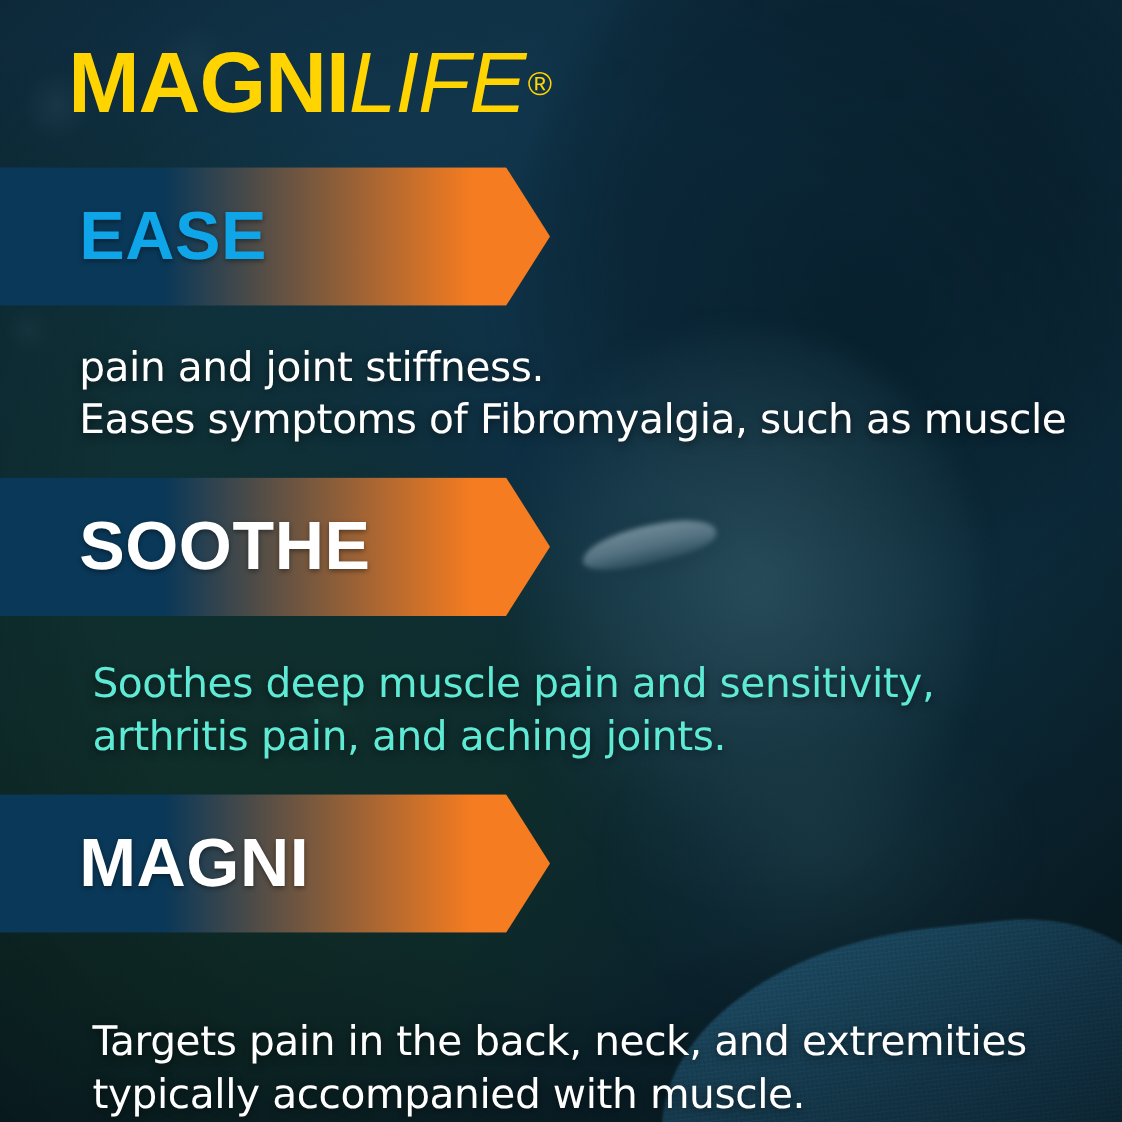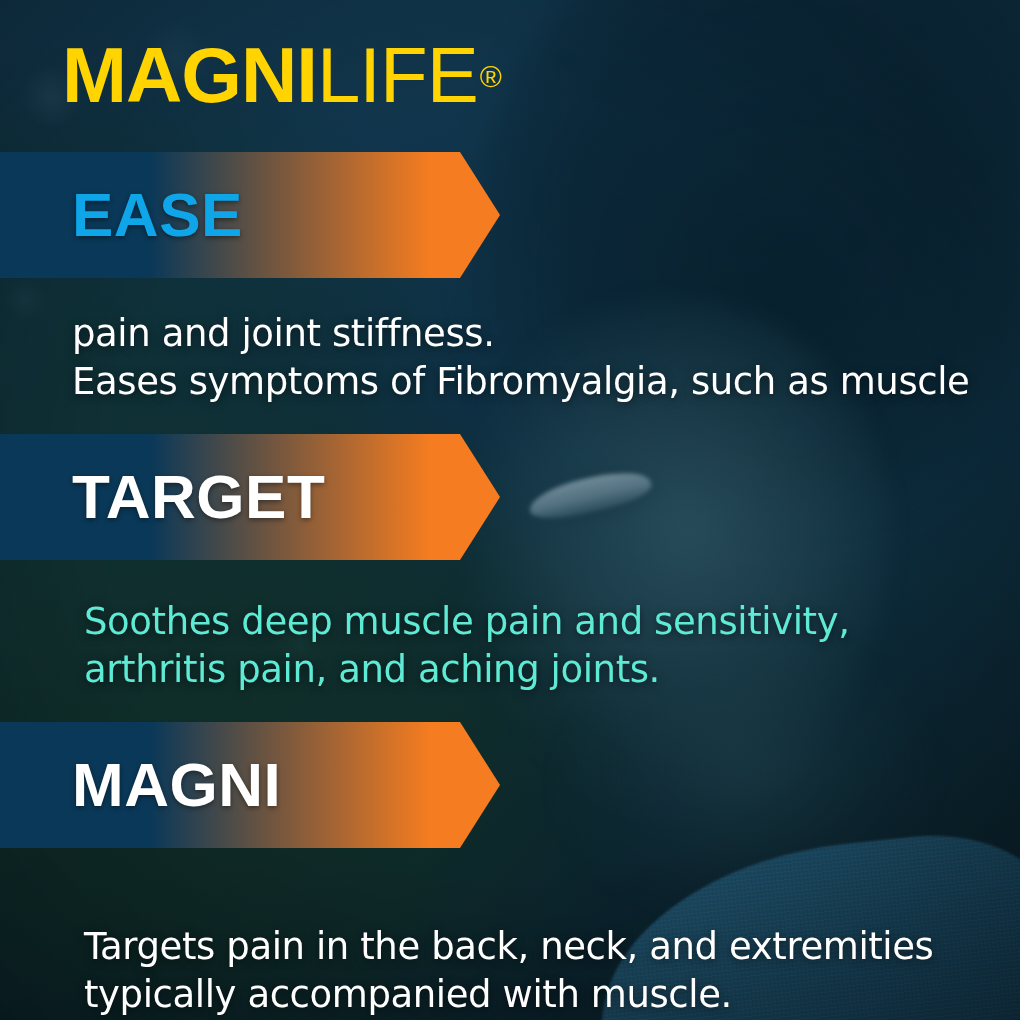--- a/index.html
+++ b/index.html
@@ -197,20 +197,21 @@
     letter-spacing: -1px;
     line-height: 1;
   }
 
   .logo-magni {
     font-weight: 700;
   }
 
   .logo-life {
     font-weight: 400;
+    font-style: italic;
   }
 
   .logo-reg {
     font-family: "Liberation Sans", sans-serif;
     font-size: 30px;
     font-weight: 400;
     line-height: 1;
     margin-left: 2px;
     margin-top: 4px;
   }
@@ -293,21 +294,21 @@
     <div class="banner-fill" style="background: linear-gradient(90deg, rgb(10, 56, 88) 0%, rgb(10, 56, 88) 30%, rgb(245, 124, 32) 86%, rgb(245, 124, 32) 100%);"></div>
     <span class="banner-label" style="color: #0ea5e9;">EASE</span>
   </div>
   <div class="desc" id="desc-0" style="color: rgb(255, 255, 255);">
     <span class="desc-line">pain and joint stiffness.</span>
     <span class="desc-line">Eases symptoms of Fibromyalgia, such as muscle</span>
   </div>
 
   <div class="banner" id="banner-1">
     <div class="banner-fill" style="background: linear-gradient(90deg, rgb(10, 56, 88) 0%, rgb(10, 56, 88) 30%, rgb(245, 124, 32) 86%, rgb(245, 124, 32) 100%);"></div>
-    <span class="banner-label" style="color: rgb(255, 255, 255);">TARGET</span>
+    <span class="banner-label" style="color: rgb(255, 255, 255);">SOOTHE</span>
   </div>
   <div class="desc" id="desc-1" style="color: #5eead4;">
     <span class="desc-line">Soothes deep muscle pain and sensitivity,</span>
     <span class="desc-line">arthritis pain, and aching joints.</span>
   </div>
 
   <div class="banner" id="banner-2">
     <div class="banner-fill" style="background: linear-gradient(90deg, rgb(10, 56, 88) 0%, rgb(10, 56, 88) 30%, rgb(245, 124, 32) 86%, rgb(245, 124, 32) 100%);"></div>
     <span class="banner-label" style="color: rgb(255, 255, 255);">MAGNI</span>
   </div>

